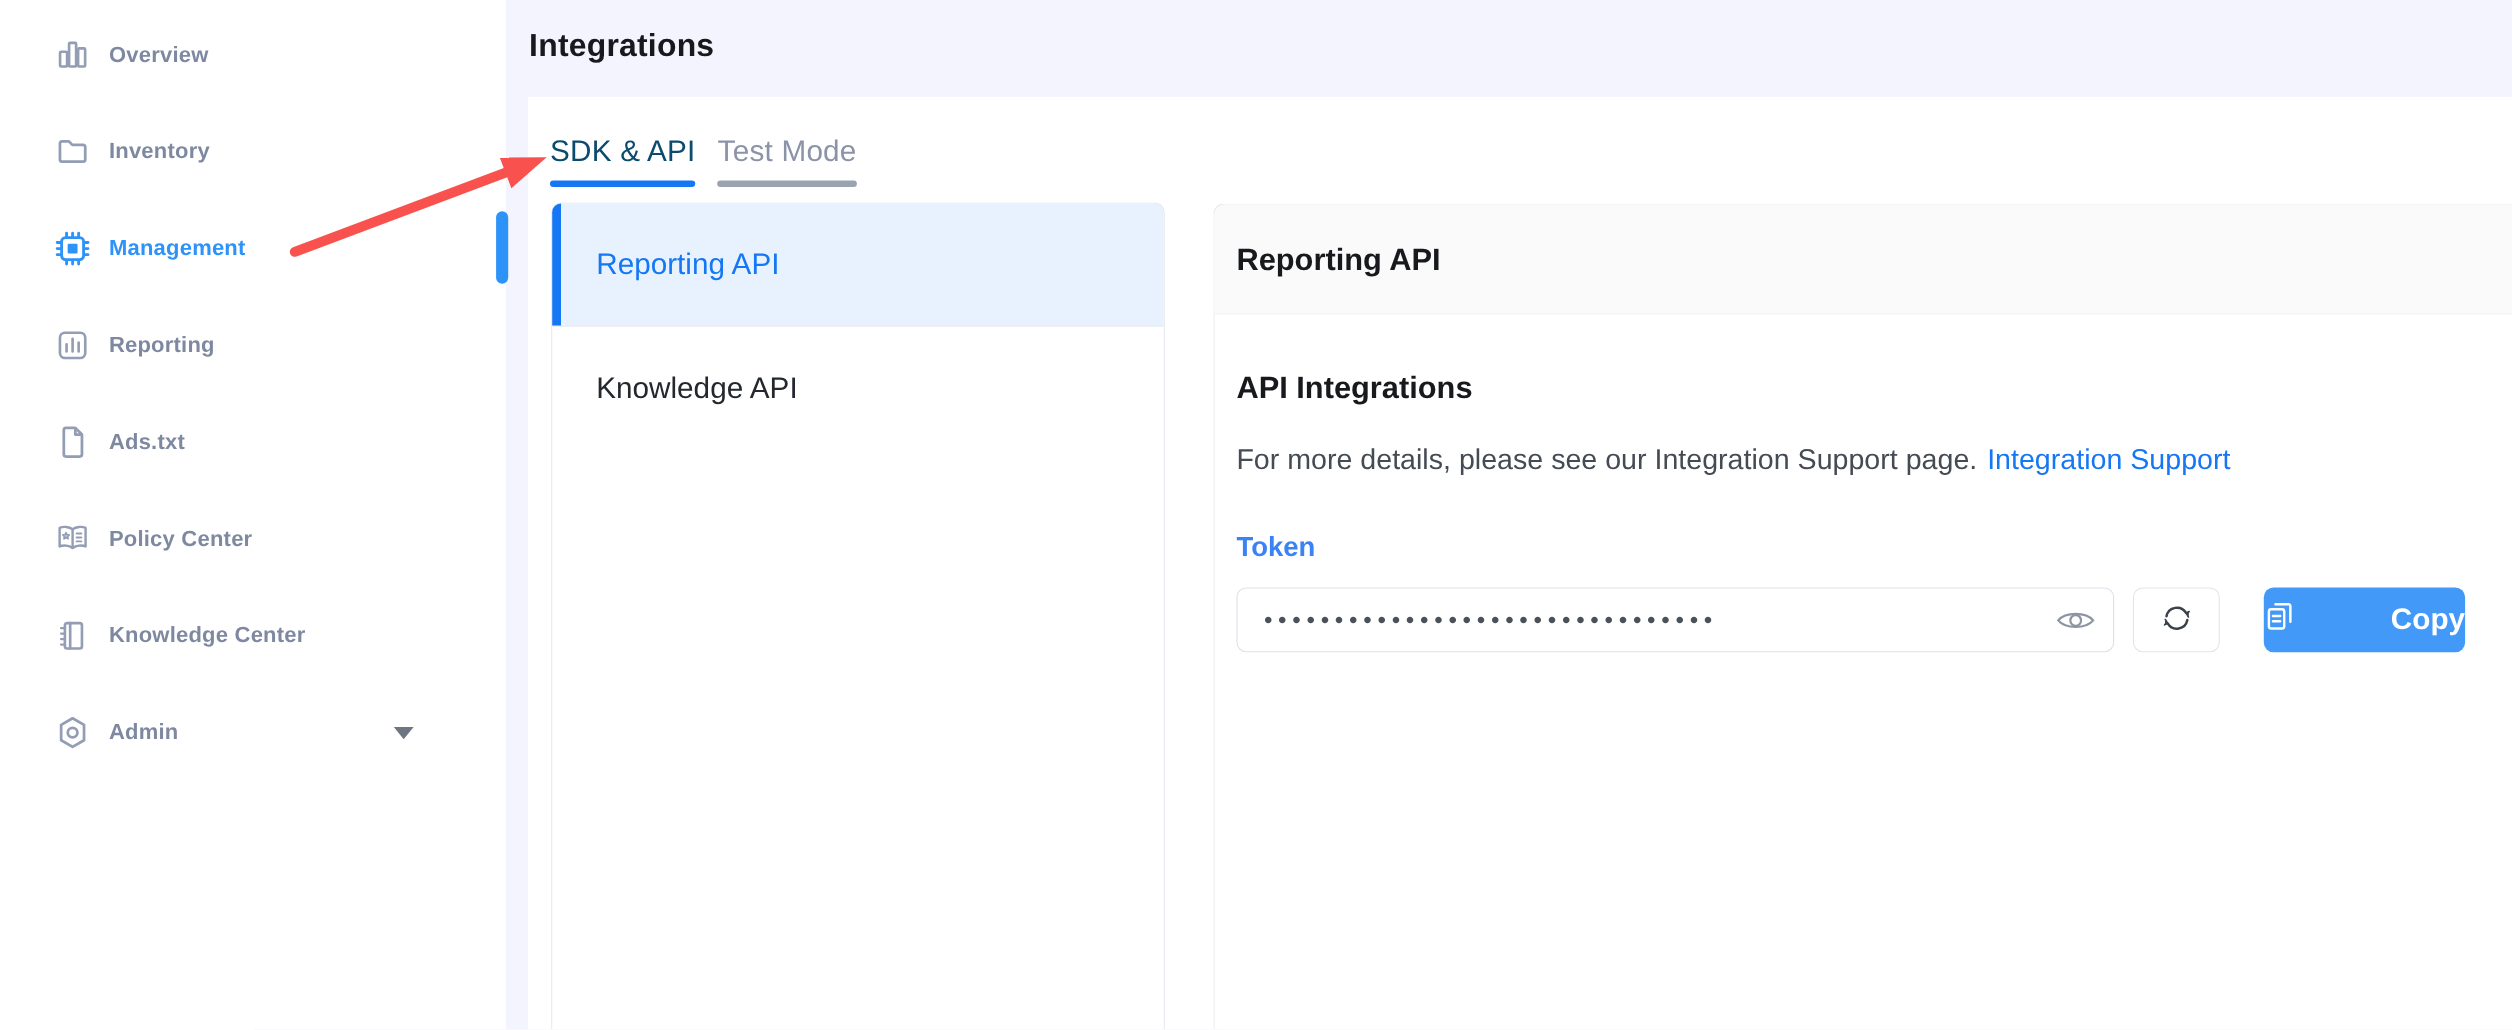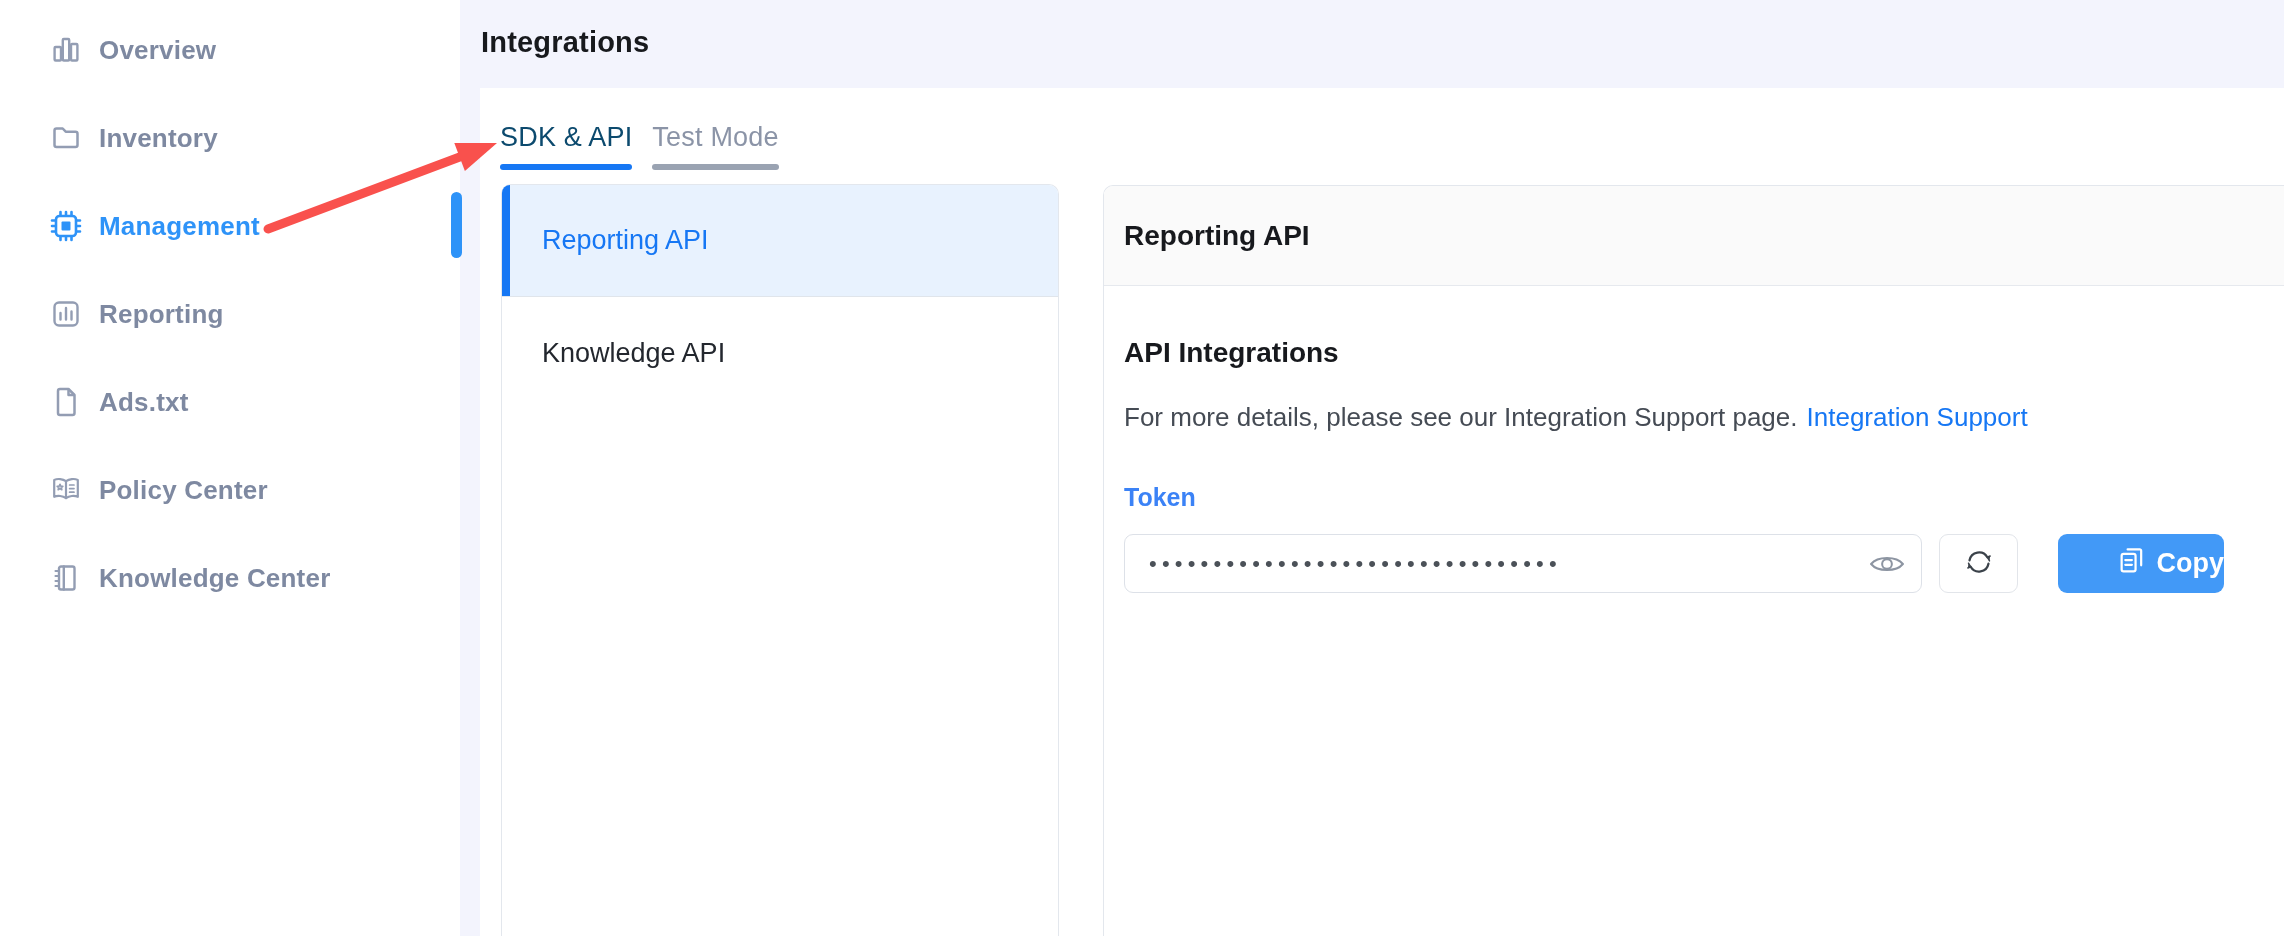--- a/index.html
+++ b/index.html
@@ -15,21 +15,21 @@
   .sidebar {
     position:absolute; left:0; top:0; width:460px; height:936px;
     background:#ffffff; z-index:2; padding-top:6px;
   }
   .side-item {
     display:flex; align-items:center; height:88px; padding-left:50px;
     cursor:pointer;
   }
   .sicon { width:32px; height:32px; color:#939db3; flex:0 0 32px; display:flex; align-items:center; justify-content:center; }
   .sicon svg { width:32px; height:32px; display:block; }
-  .slabel { margin-left:17px; font-size:26px; font-weight:600; color:#7e89a1; letter-spacing:.2px; white-space:nowrap; }
+  .slabel { margin-left:17px; font-size:20px; font-weight:600; color:#7e89a1; letter-spacing:.2px; white-space:nowrap; }
   .side-item.active .sicon { color:#2e93f8; }
   .side-item.active .slabel { color:#2e93f8; }
   .chev {
     margin-left:auto; margin-right:84px;
     width:0; height:0;
     border-left:9px solid transparent; border-right:9px solid transparent;
     border-top:11px solid #6d7682;
   }
   .active-indicator {
     position:absolute; left:451px; top:192px; width:11px; height:66px;
@@ -105,23 +105,23 @@
   .eye svg { width:36px; height:26px; display:block; }
 
   .btn-refresh {
     width:79px; height:59px; margin-left:17px;
     border:1.5px solid #e2e5ea; border-radius:9px; background:#fff;
     display:flex; align-items:center; justify-content:center; cursor:pointer;
   }
   .btn-refresh svg { width:30px; height:30px; color:#3b424a; }
 
   .btn-copy {
-    width:166px; height:59px; margin-left:40px;
+    width:183px; height:59px; margin-left:40px;
     border:none; border-radius:9px; background:#4299f7; color:#ffffff;
-    display:flex; align-items:center; justify-content:flex-end; cursor:pointer;
+    display:flex; align-items:center; justify-content:space-between; cursor:pointer;
     font-family:inherit; font-size:27px; font-weight:600;
   }
   .btn-copy svg { width:29px; height:29px; margin-right:11px; }
 
   
   .arrow-overlay { position:absolute; left:0; top:0; width:2284px; height:936px; z-index:50; pointer-events:none; }
 </style>
 </head>
 <body>
 
@@ -195,20 +195,30 @@
     <span class="sicon">
       <svg viewBox="0 0 32 32" fill="none" stroke="currentColor" stroke-width="2.4" stroke-linecap="round" stroke-linejoin="round">
         <rect x="9" y="4.5" width="15.5" height="23" rx="2"></rect>
         <path d="M13.8 4.5v23"></path>
         <path stroke-width="2.1" d="M5.5 9H9M5.5 14H9M5.5 19H9M5.5 24H9"></path>
       </svg>
     </span>
     <span class="slabel">Knowledge Center</span>
   </div>
 
+  <div class="side-item">
+    <span class="sicon">
+      <svg viewBox="0 0 32 32" fill="none" stroke="currentColor" stroke-width="2.5" stroke-linejoin="round">
+        <path d="M16 3l10.4 6v14L16 29 5.6 23V9Z"></path>
+        <circle cx="16" cy="16" r="4.4"></circle>
+      </svg>
+    </span>
+    <span class="slabel">Admin</span>
+    <span class="chev"></span>
+  </div>
 
 </nav>
 
 <div class="active-indicator"></div>
 
 <h1 class="page-title">Integrations</h1>
 
 <div class="main">
 
   <div class="tabs">

